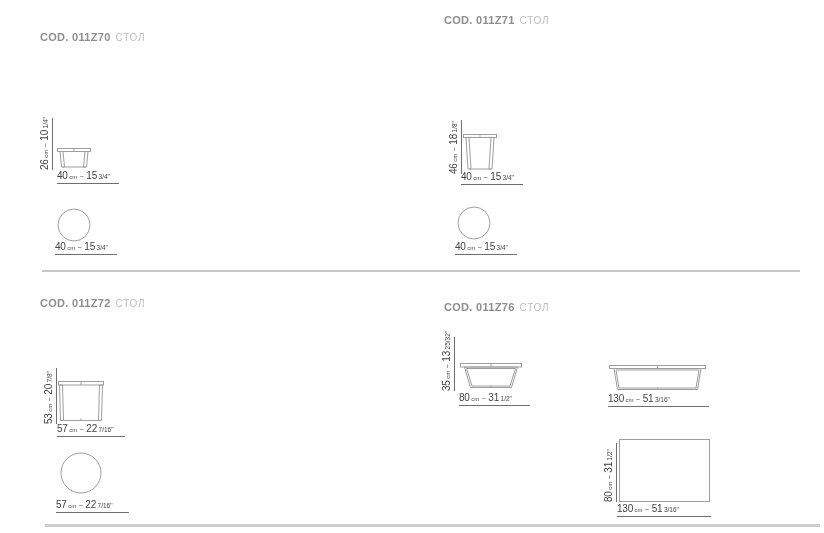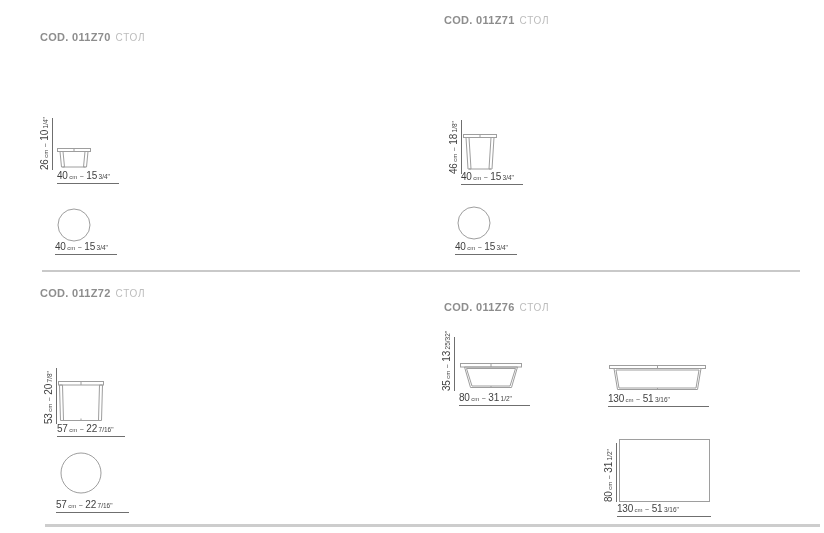--- a/index.html
+++ b/index.html
@@ -97,21 +97,21 @@
 <div class="dim" style="left:455px;top:241px;width:62px">
   <span class="n">40</span>
   <span class="u">cm</span>
   <span class="s">~</span>
   <span class="n">15</span>
   <span class="f">3/4"</span>
 </div>
 
 <div class="rule" style="left:42px;top:270px;width:758px;height:2px"></div>
 
-<div class="title" style="left:40px;top:283px">
+<div class="title" style="left:40px;top:293px">
   <span class="code">COD. 011Z72</span><span class="cat">СТОЛ</span>
 </div>
 
 <svg class="draw" style="left:58px;top:381px" width="46" height="41" viewBox="0 0 46 41">
   <rect x="0.5" y="0.5" width="45" height="3.5"></rect>
   <line x1="23" y1="0.5" x2="23" y2="4"></line>
   <polygon points="1.5,4 4.5,4 5.5,39.5 2.5,39.5"></polygon>
   <polygon points="41.5,4 44.5,4 43.5,39.5 40.5,39.5"></polygon>
   <line x1="4" y1="39.5" x2="42" y2="39.5"></line>
   <line x1="23" y1="37.5" x2="23" y2="40"></line>

